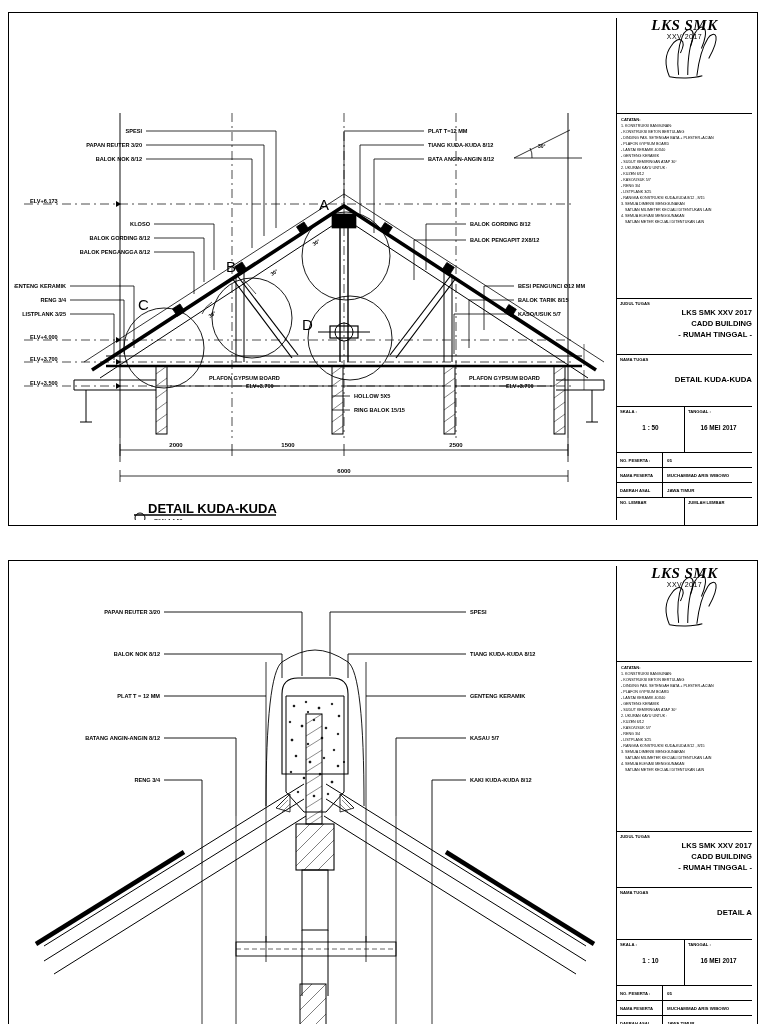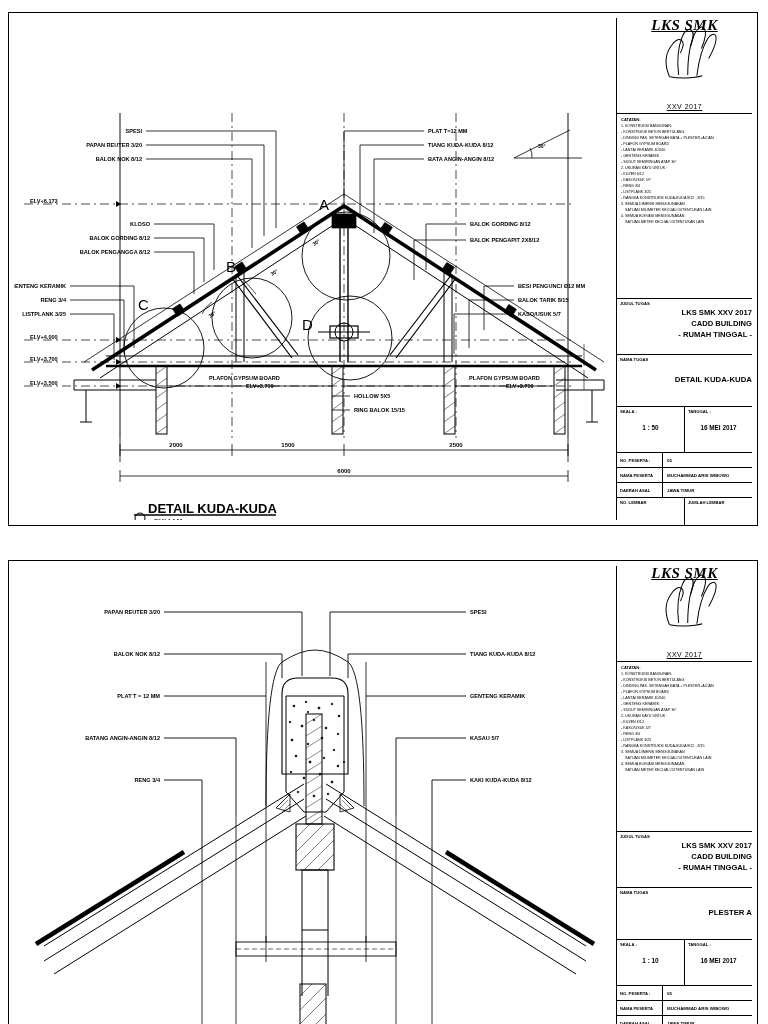--- a/index.html
+++ b/index.html
@@ -5,21 +5,21 @@
   html,body{margin:0;padding:0;background:#ffffff;}
   body{width:768px;height:1024px;font-family:"Liberation Sans",sans-serif;color:#000;}
   .page{position:relative;width:768px;height:1024px;overflow:hidden;background:#fff;}
 
   .sheet{position:absolute;left:8px;border:1.2px solid #000;background:#fff;overflow:hidden;}
   #sheet1{top:12px;width:748px;height:512px;}
   #sheet2{top:560px;width:748px;height:478px;}
 
   
   .tblock{position:absolute;top:5px;right:5px;width:136px;bottom:5px;border-left:1px solid #000;box-sizing:border-box;}
-  .tb-logo{position:relative;height:96px;border-bottom:1px solid #000;display:flex;flex-direction:column;align-items:center;justify-content:space-between;padding-bottom:2px;box-sizing:border-box;text-decoration:underline;}
+  .tb-logo{position:relative;height:96px;border-bottom:1px solid #000;display:flex;flex-direction:column;align-items:center;justify-content:flex-start;padding-bottom:2px;box-sizing:border-box;}
   .logo-mark{position:absolute;top:4px;left:50%;transform:translateX(-50%);}
   .tb-brand{font-family:"Liberation Serif",serif;font-weight:bold;font-style:italic;font-size:15px;letter-spacing:.5px;line-height:1;}
   .tb-brandsub{font-size:7px;letter-spacing:.5px;line-height:1.2;}
 
   .tb-notes{border-bottom:1px solid #000;padding:3px 3px 4px 4px;font-size:3.7px;line-height:1.62;box-sizing:border-box;}
   #sheet1 .tb-notes{height:185px;}
   #sheet2 .tb-notes{height:170px;}
   .tb-notes .nh{font-size:4px;font-weight:bold;margin-bottom:1px;}
   .tb-notes div{white-space:nowrap;overflow:hidden;}
   .tb-notes .ind{padding-left:4px;}
@@ -598,21 +598,21 @@
         <div class="tb-lab">JUDUL TUGAS</div>
         <div class="tb-big">
           <div>LKS SMK XXV 2017</div>
           <div>CADD BUILDING</div>
           <div>- RUMAH TINGGAL -</div>
         </div>
       </div>
 
       <div class="tb-row tb-name">
         <div class="tb-lab">NAMA TUGAS</div>
-        <div class="tb-big">PLESTER A</div>
+        <div class="tb-big">DETAIL A</div>
       </div>
 
       <div class="tb-split">
         <div>
           <div class="tb-lab">SKALA :</div>
           <div class="tb-val">1 : 10</div>
         </div>
         <div>
           <div class="tb-lab">TANGGAL :</div>
           <div class="tb-val">16 MEI 2017</div>

